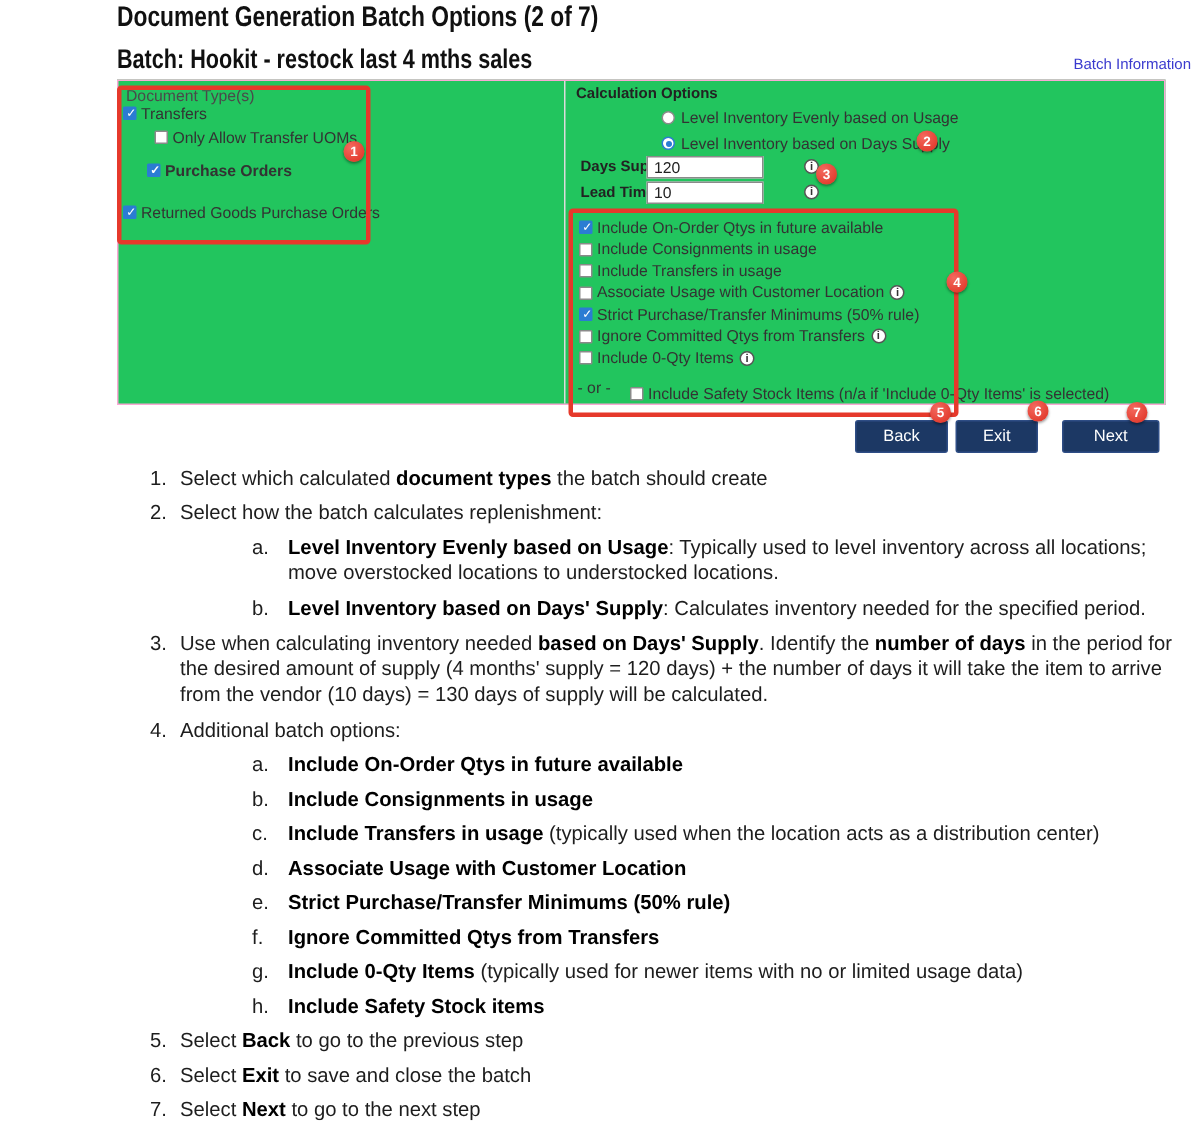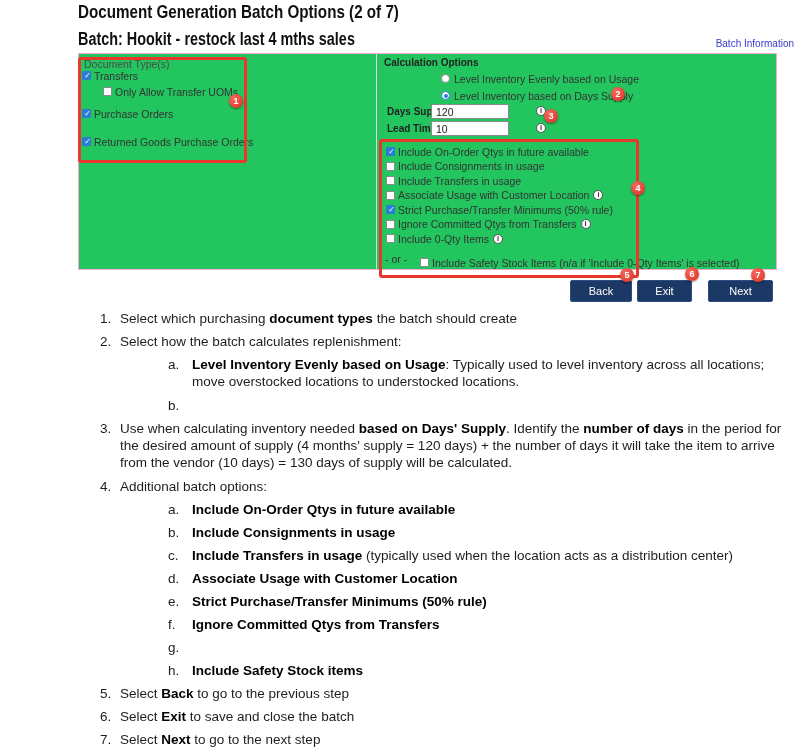--- a/index.html
+++ b/index.html
@@ -75,21 +75,21 @@
     <div class="flabel" style="left:5px;top:4px;">Document Type(s)</div>
     <div>
         <div class="cbrow" style="left: 3px; top: 16px;">
           <span class="cb on"></span>
           <span>Transfers</span>
         </div>
         <div class="cbrow" style="left: 24px; top: 32px;">
           <span class="cb"></span>
           <span>Only Allow Transfer UOMs</span>
         </div>
-        <div class="cbrow" style="left: 3px; top: 54px;">
+        <div class="cbrow" style="left: 19px; top: 54px; font-weight: bold;">
           <span class="cb on"></span>
           <span>Purchase Orders</span>
         </div>
         <div class="cbrow" style="left: 3px; top: 82px;">
           <span class="cb on"></span>
           <span>Returned Goods Purchase Orders</span>
         </div>
       </div>
 
     <div class="blabel" style="left:305px;top:3px;">Calculation Options</div>
@@ -166,32 +166,33 @@
       <div class="badge" style="left: 544px; top: 109px;">3</div>
       <div class="badge" style="left: 631px; top: 181px;">4</div>
       <div class="badge" style="left: 620px; top: 268px;">5</div>
       <div class="badge" style="left: 685px; top: 267px;">6</div>
       <div class="badge" style="left: 751px; top: 268px;">7</div>
     </div>
 
   <div class="instructions">
       <div class="irow">
         <span class="mk">1.</span>
-        <span class="tx"><span>Select which purchasing </span><b>document types</b><span> the batch should create</span></span>
+        <span class="tx"><span>Select which calculated </span><b>document types</b><span> the batch should create</span></span>
       </div>
       <div class="irow">
         <span class="mk">2.</span>
         <span class="tx"><span>Select how the batch calculates replenishment:</span></span>
       </div>
       <div class="irow sub wrapx">
         <span class="mk">a.</span>
         <span class="tx"><b>Level Inventory Evenly based on Usage</b><span>: Typically used to level inventory across all locations; move overstocked locations to understocked locations.</span></span>
       </div>
       <div class="irow sub">
         <span class="mk">b.</span>
+        <span class="tx"><b>Level Inventory based on Days' Supply</b><span>: Calculates inventory needed for the specified period.</span></span>
       </div>
       <div class="irow wrapx">
         <span class="mk">3.</span>
         <span class="tx"><span>Use when calculating inventory needed </span><b>based on Days' Supply</b><span>. Identify the </span><b>number of days</b><span> in the period for the desired amount of supply (4 months' supply = 120 days) + the number of days it will take the item to arrive from the vendor (10 days) = 130 days of supply will be calculated.</span></span>
       </div>
       <div class="irow">
         <span class="mk">4.</span>
         <span class="tx"><span>Additional batch options:</span></span>
       </div>
       <div class="irow sub">
@@ -213,20 +214,21 @@
       <div class="irow sub">
         <span class="mk">e.</span>
         <span class="tx"><b>Strict Purchase/Transfer Minimums (50% rule)</b></span>
       </div>
       <div class="irow sub">
         <span class="mk">f.</span>
         <span class="tx"><b>Ignore Committed Qtys from Transfers</b></span>
       </div>
       <div class="irow sub">
         <span class="mk">g.</span>
+        <span class="tx"><b>Include 0-Qty Items</b><span> (typically used for newer items with no or limited usage data)</span></span>
       </div>
       <div class="irow sub">
         <span class="mk">h.</span>
         <span class="tx"><b>Include Safety Stock items</b></span>
       </div>
       <div class="irow">
         <span class="mk">5.</span>
         <span class="tx"><span>Select </span><b>Back</b><span> to go to the previous step</span></span>
       </div>
       <div class="irow">

